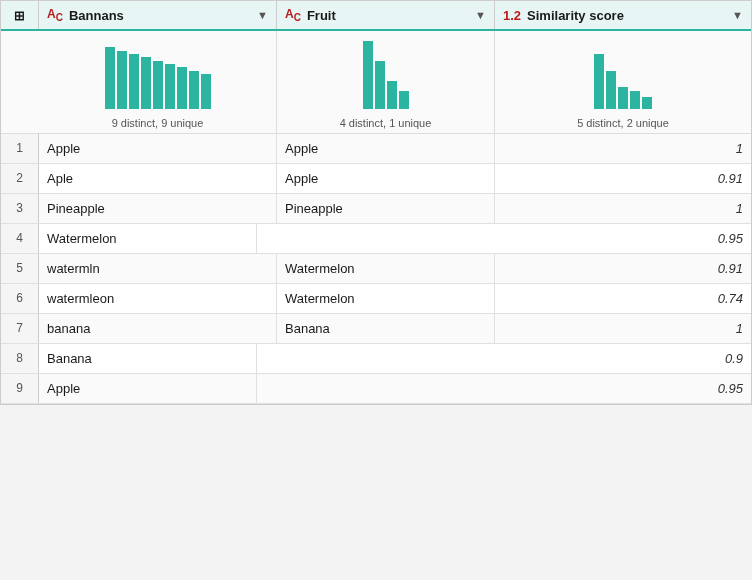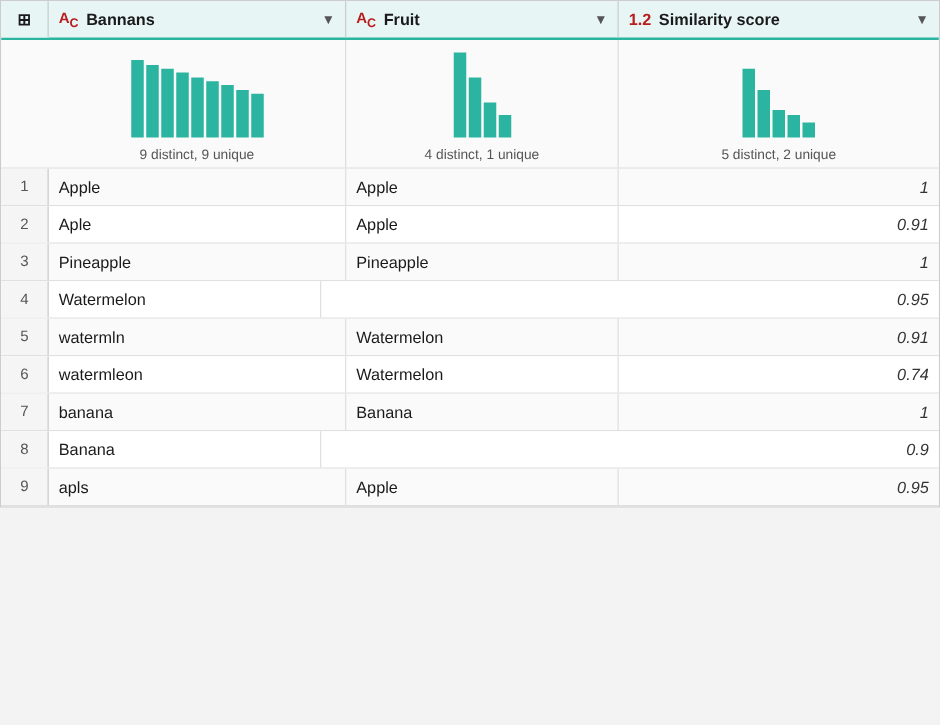--- a/index.html
+++ b/index.html
@@ -210,19 +210,18 @@
       <div class="cell cell-fruit">Banana</div>
       <div class="cell cell-score">1</div>
     </div>
       <div class="data-row">
       <div class="cell cell-index">8</div>
       <div class="cell cell-fruit">Banana</div>
       <div class="cell cell-score">0.9</div>
     </div>
       <div class="data-row">
       <div class="cell cell-index">9</div>
-      <div class="cell cell-question">apls</div>
       <div class="cell cell-fruit">Apple</div>
       <div class="cell cell-score">0.95</div>
     </div>
     </div>
 
 </div>
 
 </body></html>

